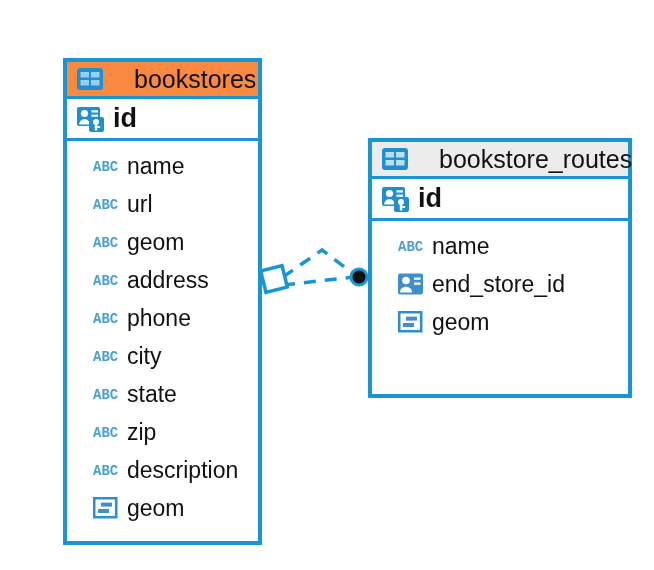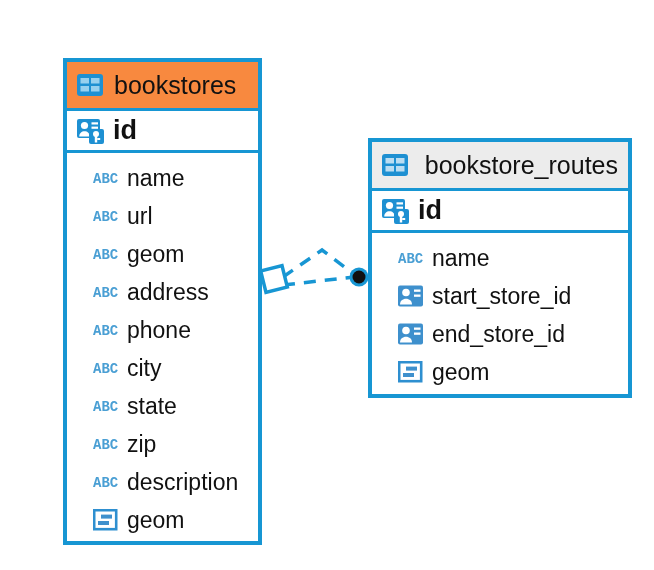--- a/index.html
+++ b/index.html
@@ -17,26 +17,27 @@
     position:absolute;
     background:#ffffff;
     border:4px solid #1796D3;
     box-sizing:border-box;
   }
   #entity-bookstores{left:63px;top:58px;width:199px;height:487px;}
   #entity-bookstore_routes{left:368px;top:138px;width:264px;height:260px;}
 
   .entity-header{
     display:flex;align-items:center;
-    height:46px;
+    height:34px;
     padding:0 10px;
     box-sizing:border-box;
     font-size:25px;
     color:#111111;
     white-space:nowrap;
+    gap:20px;
   }
   .hdr-orange{background:#F8893F;}
   .hdr-grey{background:#ECECEC;justify-content:space-between;}
 
   .pk-row{
     display:flex;align-items:center;
     height:45px;
     padding:0 10px;
     box-sizing:border-box;
     border-top:3px solid #1796D3;
@@ -251,43 +252,31 @@
 
       <div class="field-row">
         <span class="ico">
           <svg width="25" height="16" viewBox="0 0 25 16">
             <text x="0" y="13" font-family="Liberation Mono, monospace" font-size="14" font-weight="bold" fill="#4A9FD4">ABC</text>
           </svg>
         </span>
         <span class="lbl">name</span>
       </div>
 
+
       <div class="field-row">
         <span class="ico">
           <svg width="25" height="22" viewBox="0 0 25 22">
             <rect x="0" y="0.5" width="25" height="21" rx="2" fill="#3E90CD"></rect>
             <circle cx="8" cy="7.5" r="3.8" fill="#ffffff"></circle>
             <path d="M2 19.5c0-3.5 2.7-5.7 6-5.7s6 2.2 6 5.7z" fill="#ffffff"></path>
             <rect x="16" y="4.5" width="6.5" height="2.3" fill="#ffffff"></rect>
             <rect x="16" y="9.5" width="6.5" height="2.3" fill="#ffffff"></rect>
           </svg>
         </span>
-        <span class="lbl">start_store_id</span>
-      </div>
-
-      <div class="field-row">
-        <span class="ico">
-          <svg width="25" height="22" viewBox="0 0 25 22">
-            <rect x="0" y="0.5" width="25" height="21" rx="2" fill="#3E90CD"></rect>
-            <circle cx="8" cy="7.5" r="3.8" fill="#ffffff"></circle>
-            <path d="M2 19.5c0-3.5 2.7-5.7 6-5.7s6 2.2 6 5.7z" fill="#ffffff"></path>
-            <rect x="16" y="4.5" width="6.5" height="2.3" fill="#ffffff"></rect>
-            <rect x="16" y="9.5" width="6.5" height="2.3" fill="#ffffff"></rect>
-          </svg>
-        </span>
         <span class="lbl">end_store_id</span>
       </div>
 
       <div class="field-row">
         <span class="ico">
           <svg width="25" height="23" viewBox="0 0 25 23">
             <rect x="1.2" y="1.2" width="22" height="19" fill="#ffffff" stroke="#2E8FD0" stroke-width="2.6"></rect>
             <rect x="8" y="5.6" width="11" height="4" fill="#3E90CD"></rect>
             <rect x="5" y="12" width="11" height="4" fill="#3E90CD"></rect>
           </svg>

